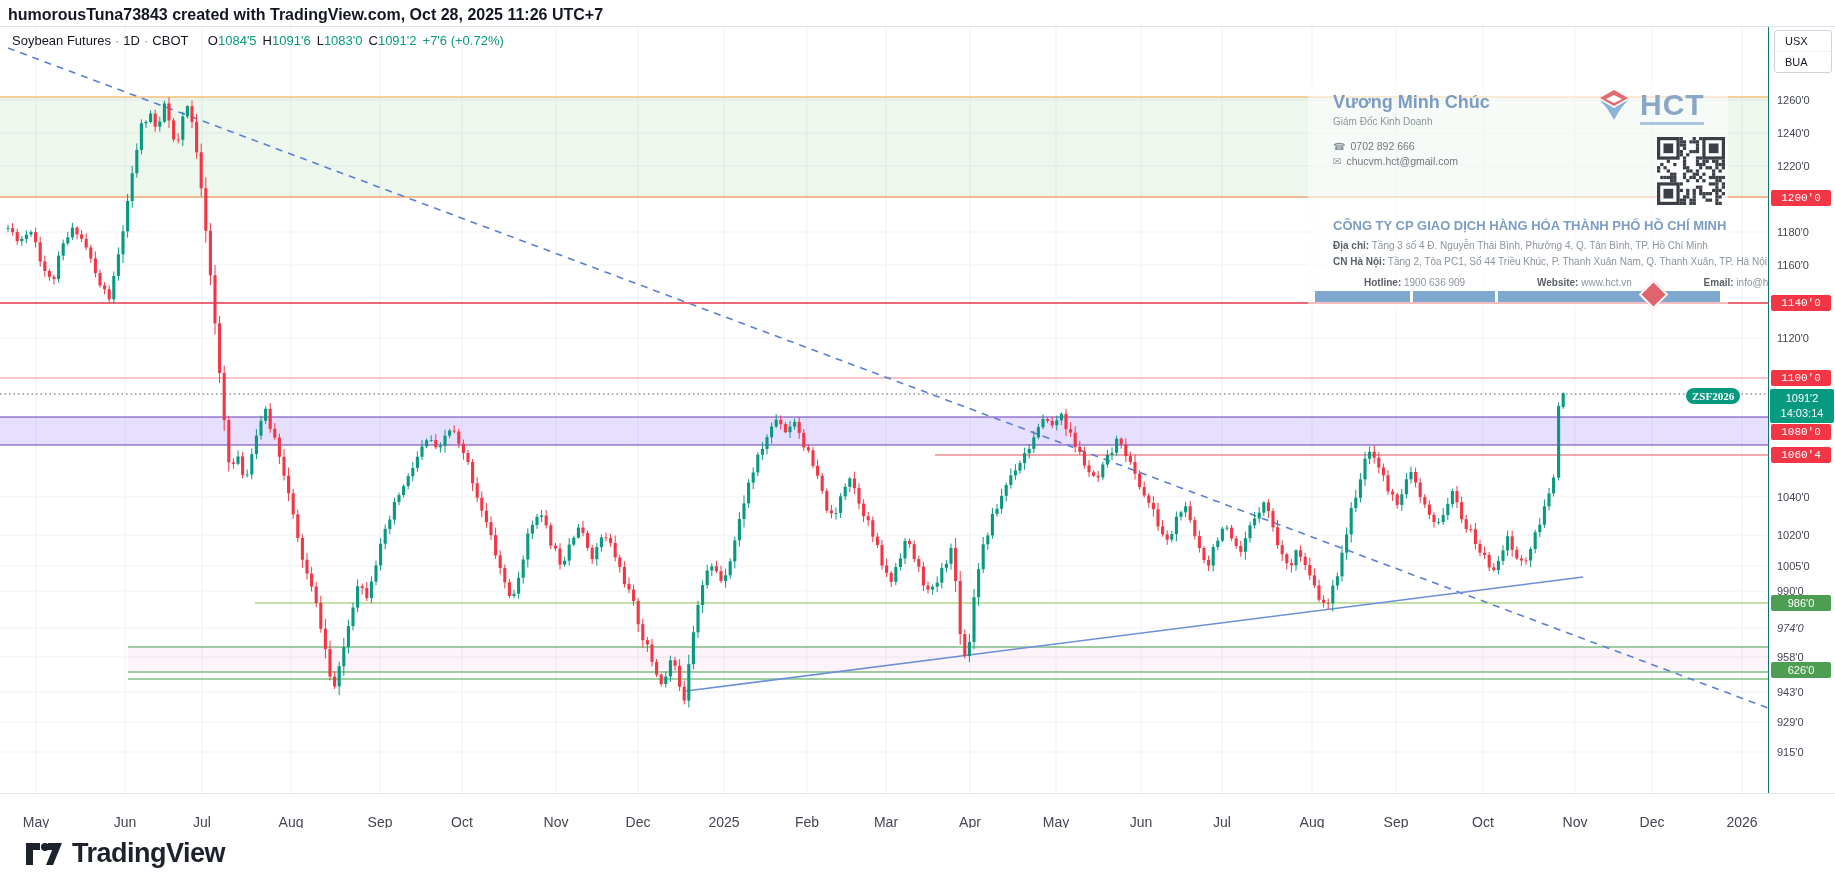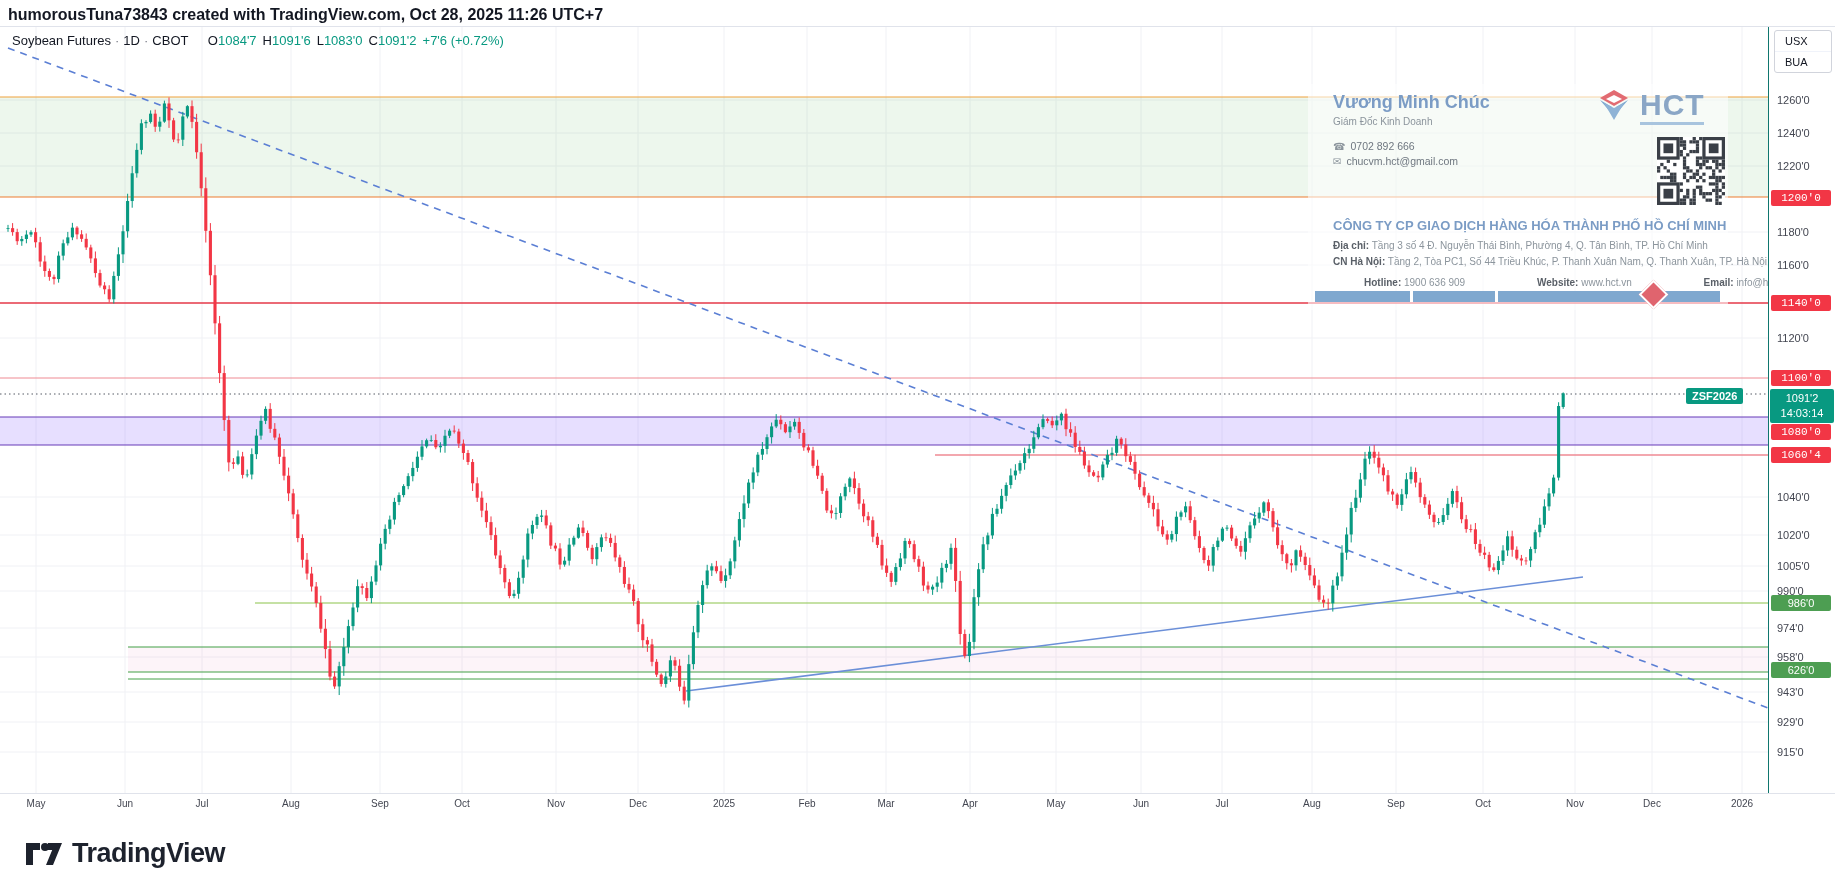--- a/index.html
+++ b/index.html
@@ -27,25 +27,25 @@
   .badge.red{background:#f23645;font-family:Liberation Mono, monospace;}
   .badge.grn{background:#4d9e52;}
   .pricebadge{position:absolute;left:1px;width:64px;background:#089981;color:#fff;border-radius:2px;
          text-align:center;font-size:11px;line-height:15px;padding:2px 0;z-index:4;}
   .unitbox{position:absolute;right:4px;top:4px;width:56px;border:1px solid #d1d4dc;border-radius:3px;
          background:#fff;z-index:5;}
   .unitbox div{font-size:11px;color:#131722;text-align:left;padding:4px 0 4px 10px;}
   .unitbox div+div{border-top:1px solid #f0f3fa;}
   
   .serbadge{position:absolute;background:#089981;color:#fff;font-size:11px;font-weight:700;
-         padding:2px 6px;border-radius:2px;z-index:18;}
+         padding:2px 6px;border-radius:8px;z-index:18;font-family:Liberation Serif, serif;}
   
   .taxis{position:absolute;left:0;top:793px;width:1835px;height:35px;background:#fff;
          border-top:1px solid #e0e3eb;z-index:20;}
-  .taxis .m{position:absolute;top:4px;transform:translateX(-50%);font-size:10px;color:#434651;}
+  .taxis .m{position:absolute;top:20px;transform:translateX(-50%);font-size:14px;color:#434651;}
   
   .footer{position:absolute;left:0;top:828px;width:1835px;height:55px;background:#fff;z-index:20;}
   .tvlogo{position:absolute;left:26px;top:10px;display:flex;align-items:center;gap:10px;cursor:pointer;}
   .tvlogo .txt{font-size:27px;font-weight:700;color:#1d222d;letter-spacing:-0.5px;}
   
   .card{position:absolute;left:1308px;top:84px;width:420px;height:226px;z-index:15;
         background:rgba(255,255,255,0.55);}
   .card .name{position:absolute;left:25px;top:8px;font-size:18px;font-weight:700;color:#7b9cc5;}
   .card .role{position:absolute;left:25px;top:32px;font-size:10px;color:#8b949c;}
   .card .ctc{position:absolute;left:25px;font-size:10.5px;color:#6f7780;}
@@ -801,41 +801,41 @@
       <line x1="1553.599999999993" y1="474.69444488209604" x2="1553.599999999993" y2="496.6390228372735" stroke="#089981" stroke-width="1"></line>
       <rect x="1552.0499999999931" y="477.58048399678415" width="3.1" height="15.834419834571122" fill="#089981"></rect>
       <line x1="1558.6" y1="402.253007839004" x2="1558.6" y2="480.51180432995204" stroke="#089981" stroke-width="1"></line>
       <rect x="1557.05" y="406.0208578224433" width="3.1" height="71.55962617434085" fill="#089981"></rect>
       <line x1="1563.2" y1="392.39530483051755" x2="1563.2" y2="408.8513081012883" stroke="#089981" stroke-width="1"></line>
       <rect x="1561.65" y="393.3320890887691" width="3.1" height="13.631816940379508" fill="#089981"></rect>
     </svg></div>
 
 <div class="legend">
   <span>Soybean Futures</span><span class="sep">·</span><span>1D</span><span class="sep">·</span><span>CBOT</span>
-  <span class="ohlc"><span class="lt">O</span><span class="val">1084'7</span><span class="lt">H</span><span class="val">1091'6</span><span class="lt">L</span><span class="val">1083'0</span><span class="lt">C</span><span class="val">1091'2</span><span class="chg">+7'6 (+0.72%)</span></span>
+  <span class="ohlc"><span class="lt">O</span><span class="val">1084'5</span><span class="lt">H</span><span class="val">1091'6</span><span class="lt">L</span><span class="val">1083'0</span><span class="lt">C</span><span class="val">1091'2</span><span class="chg">+7'6 (+0.72%)</span></span>
 </div>
 
 <div class="serbadge" id="serbadge" style="left:1686px;top:388px;">ZSF2026</div>
 
 <div class="paxis" id="paxis">
   <div class="unitbox">
     <div>USX</div>
     <div>BUA</div>
   </div>
 <div class="tick" style="top: 74px;">1260'0</div>
     <div class="tick" style="top: 107px;">1240'0</div>
     <div class="tick" style="top: 140px;">1220'0</div>
     <div class="tick" style="top: 206px;">1180'0</div>
     <div class="tick" style="top: 239px;">1160'0</div>
     <div class="tick" style="top: 312px;">1120'0</div>
     <div class="tick" style="top: 471px;">1040'0</div>
     <div class="tick" style="top: 509px;">1020'0</div>
     <div class="tick" style="top: 540px;">1005'0</div>
     <div class="tick" style="top: 565px;">990'0</div>
-    <div class="tick" style="top: 602px;">974'0</div>
+    <div class="tick" style="top: 602px; font-style: italic;">974'0</div>
     <div class="tick" style="top: 631px;">958'0</div>
     <div class="tick" style="top: 666px;">943'0</div>
     <div class="tick" style="top: 696px;">929'0</div>
     <div class="tick" style="top: 726px;">915'0</div>
     <div class="badge red" style="top: 172px;">1200'0</div>
     <div class="badge red" style="top: 277px;">1140'0</div>
     <div class="badge red" style="top: 352px;">1100'0</div>
     <div class="badge red" style="top: 406px;">1080'0</div>
     <div class="badge red" style="top: 429px;">1060'4</div>
     <div class="badge grn" style="top: 577px;">986'0</div>

